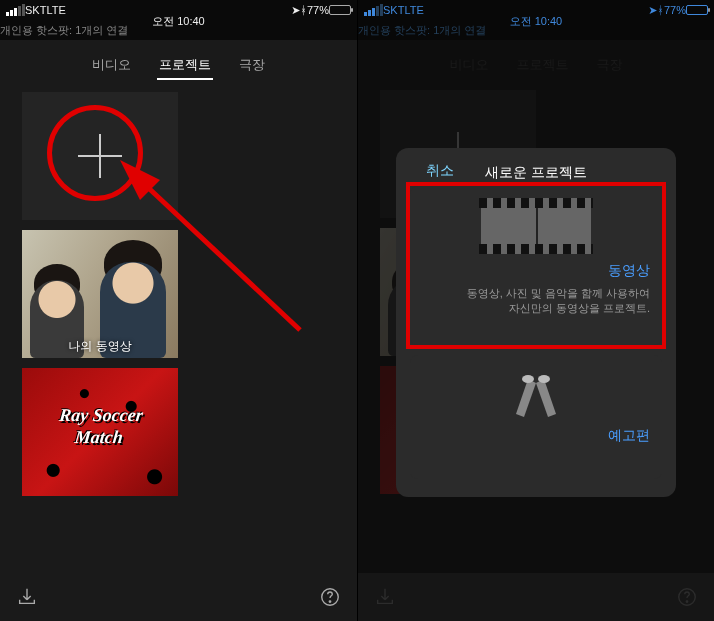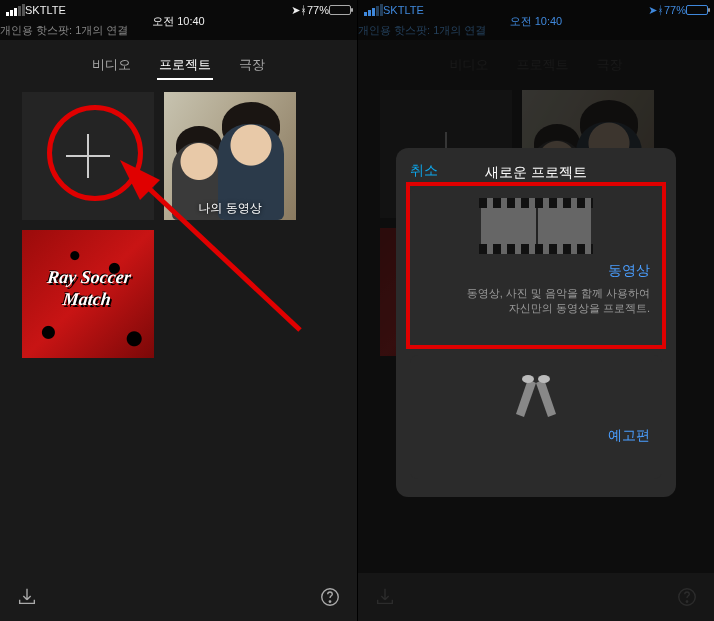--- a/index.html
+++ b/index.html
@@ -70,21 +70,21 @@
   .tabs .tab.active { color: #fff; border-bottom: 2px solid #fff; }
 
   
   .grid {
     display: flex;
     flex-wrap: wrap;
     gap: 10px;
     padding: 0 22px;
   }
   .tile {
-    width: 132px;
+    width: 156px;
     height: 128px;
     background: #2e2e2e;
     position: relative;
     overflow: hidden;
     color: #fff;
     font-size: 13px;
   }
   .tile.add {
     display: flex;
     align-items: center;
@@ -172,22 +172,22 @@
     padding: 12px 14px 18px;
     pointer-events:auto;
     position:relative;
   }
   .modal-header {
     display:flex; align-items:center; justify-content:center;
     height: 26px; font-size:14px; color:#fff; font-weight:500;
     position:relative;
   }
   .modal-cancel {
-    position:absolute; left:0; top:2px;
-    color:#0ea5e9; font-size:14px; cursor:pointer;
+    position:absolute; left:16px; top:2px;
+    color:#7dd3fc; font-size:14px; cursor:pointer;
   }
   .modal-card {
     background:#2b2b2b; text-align:right;
     padding: 14px 12px 28px;
     border-radius:8px;
   }
   .modal-card + .modal-card { margin-top: 10px; }
   .modal-card.highlight {
     position:relative;
   }

